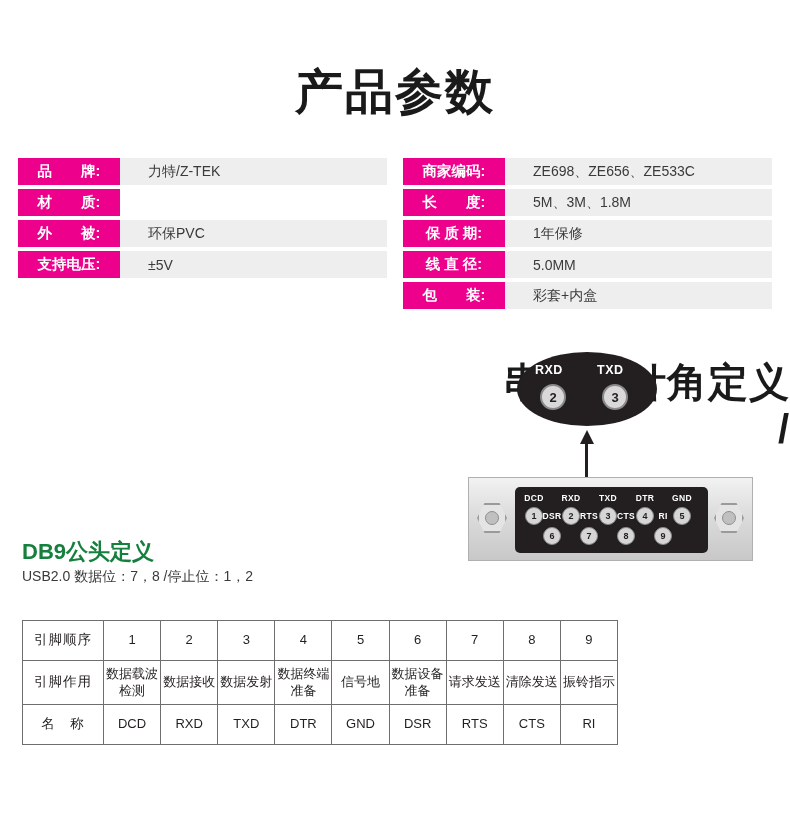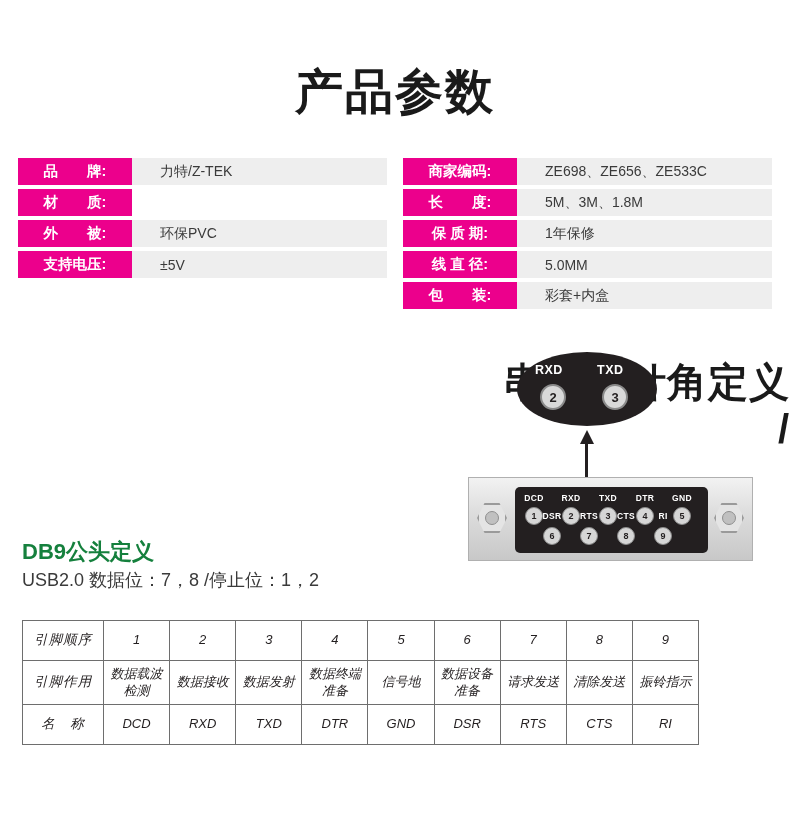--- a/index.html
+++ b/index.html
@@ -30,21 +30,21 @@
     display: flex;
     gap: 16px;
   }
   .spec-col { width: 50%; }
   .spec-row {
     display: flex;
     height: 27px;
     margin-bottom: 4px;
   }
   .spec-key {
-    width: 114px;
+    width: 102px;
     background: #ec008c;
     color: #ffffff;
     font-size: 14.5px;
     font-weight: bold;
     display: flex;
     align-items: center;
     justify-content: center;
     letter-spacing: 0px;
     white-space: nowrap;
   }
@@ -205,33 +205,32 @@
     left: 22px;
     top: 537px;
     font-size: 22px;
     font-weight: bold;
     color: #15803d;
   }
   .db9-sub {
     position: absolute;
     left: 22px;
     top: 568px;
-    font-size: 18px;
+    font-size: 14px;
     color: #3a3a3a;
   }
 
   
   .pin-table {
     position: absolute;
     left: 22px;
     top: 620px;
-    width: 677px;
+    width: 596px;
     border-collapse: collapse;
     table-layout: fixed;
-    font-style: italic;
   }
   .pin-table td {
     border: 1px solid #6e6e6e;
     text-align: center;
     vertical-align: middle;
     font-size: 13px;
     color: #231f20;
     height: 40px;
     padding: 2px 1px;
     line-height: 1.25;

